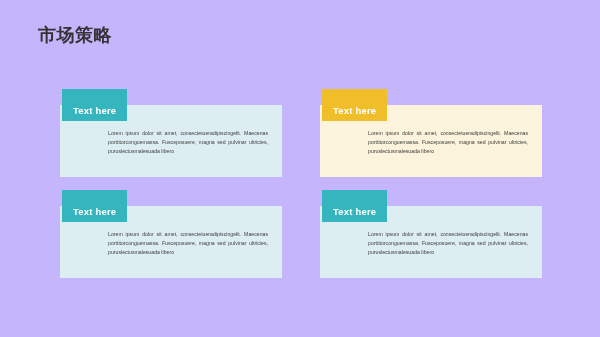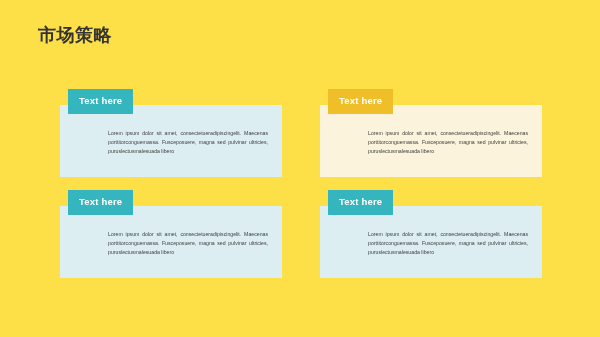--- a/index.html
+++ b/index.html
@@ -10,21 +10,21 @@
     width: 600px;
     height: 337px;
     background: #ffffff;
     font-family: "Liberation Sans", "DejaVu Sans", sans-serif;
     overflow: hidden;
   }
   .slide {
     position: relative;
     width: 600px;
     height: 337px;
-    background: #fde047;
+    background: #c4b5fd;
   }
 
   
   .slide-title {
     position: absolute;
     left: 38px;
     top: 25px;
     font-size: 18px;
     font-weight: bold;
     color: #333333;
@@ -56,27 +56,27 @@
     position: absolute;
     left: 0;
     top: 16px;
     width: 222px;
     height: 72px;
     box-sizing: border-box;
   }
 
   .card-tab {
     position: absolute;
-    left: 8px;
+    left: 2px;
     top: 0;
     height: 25px;
     min-width: 62px;
-    padding: 8px 11px;
+    padding: 16px 11px;
     display: flex;
-    align-items: flex-end;
+    align-items: flex-start;
     justify-content: center;
     box-sizing: border-box;
     z-index: 2;
   }
   .card-tab-label {
     font-size: 9.5px;
     font-weight: bold;
     color: #ffffff;
     white-space: nowrap;
     letter-spacing: 0.2px;

